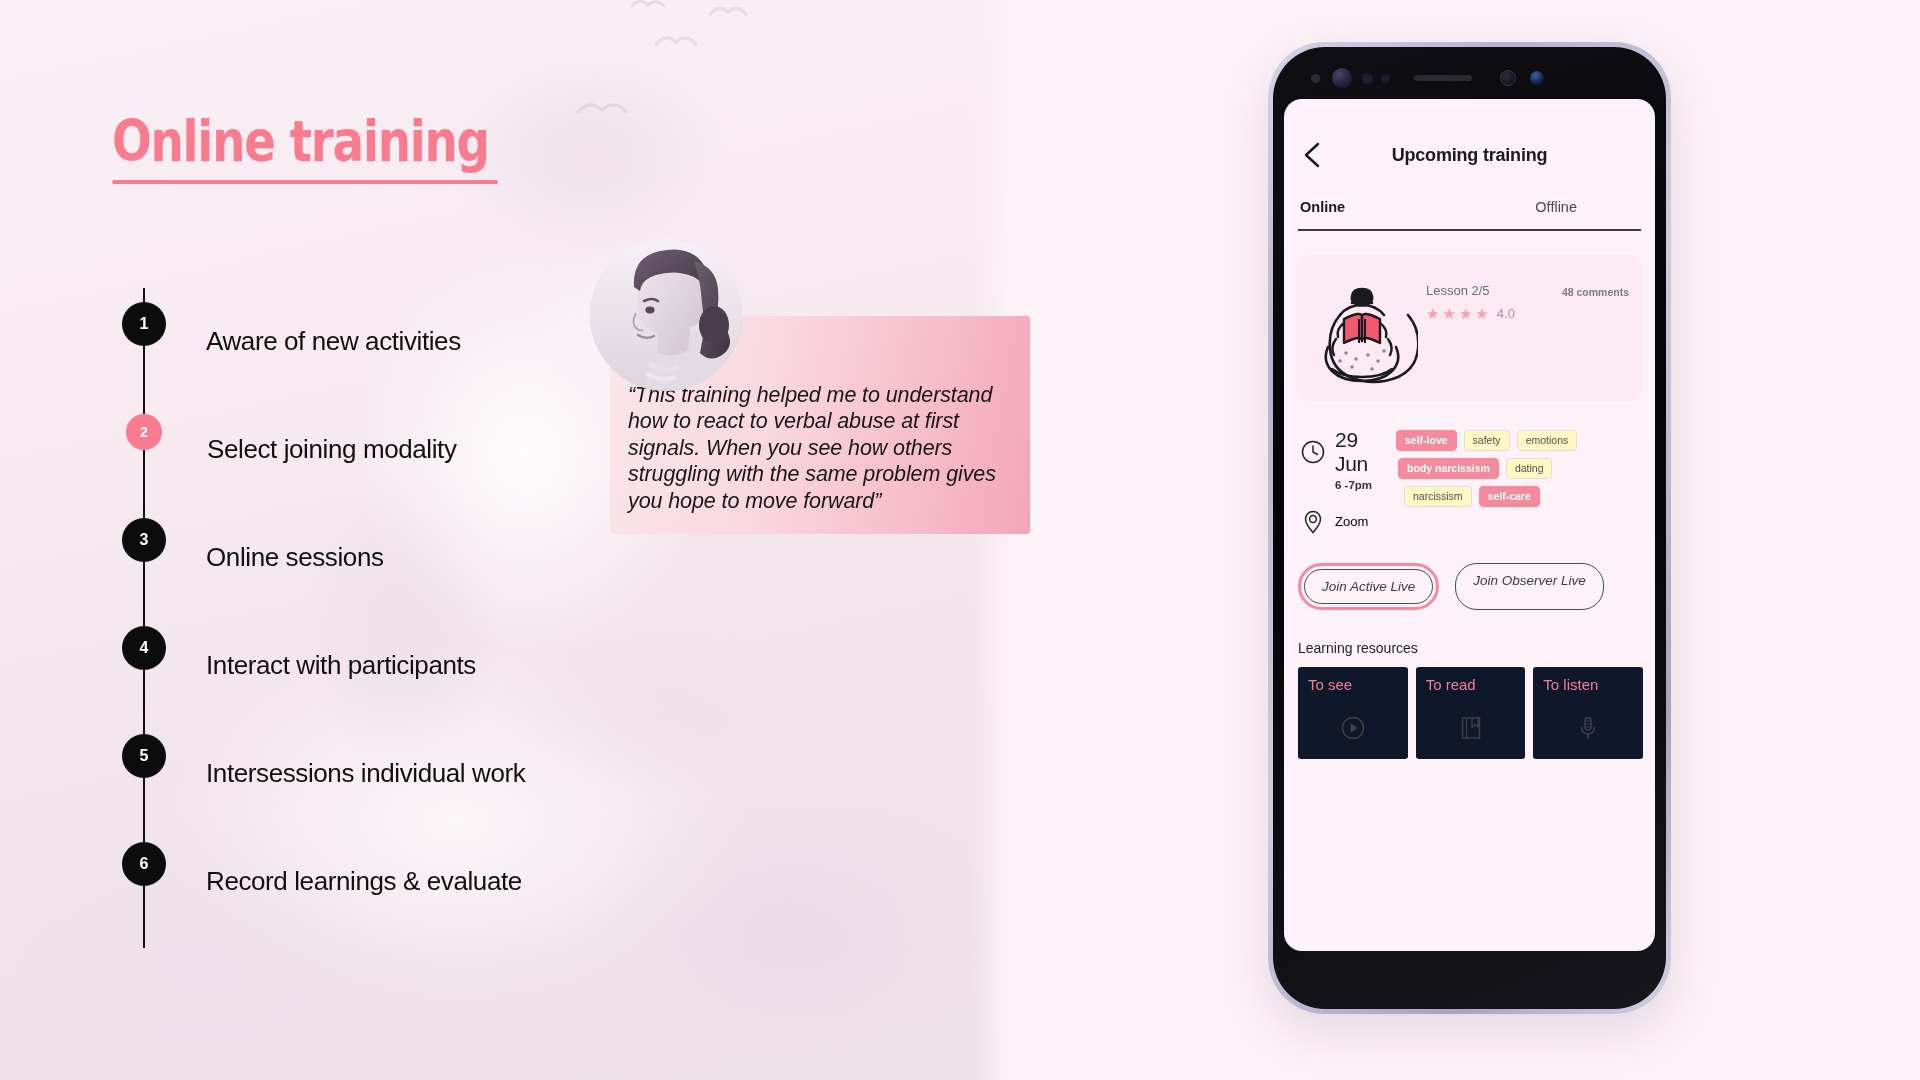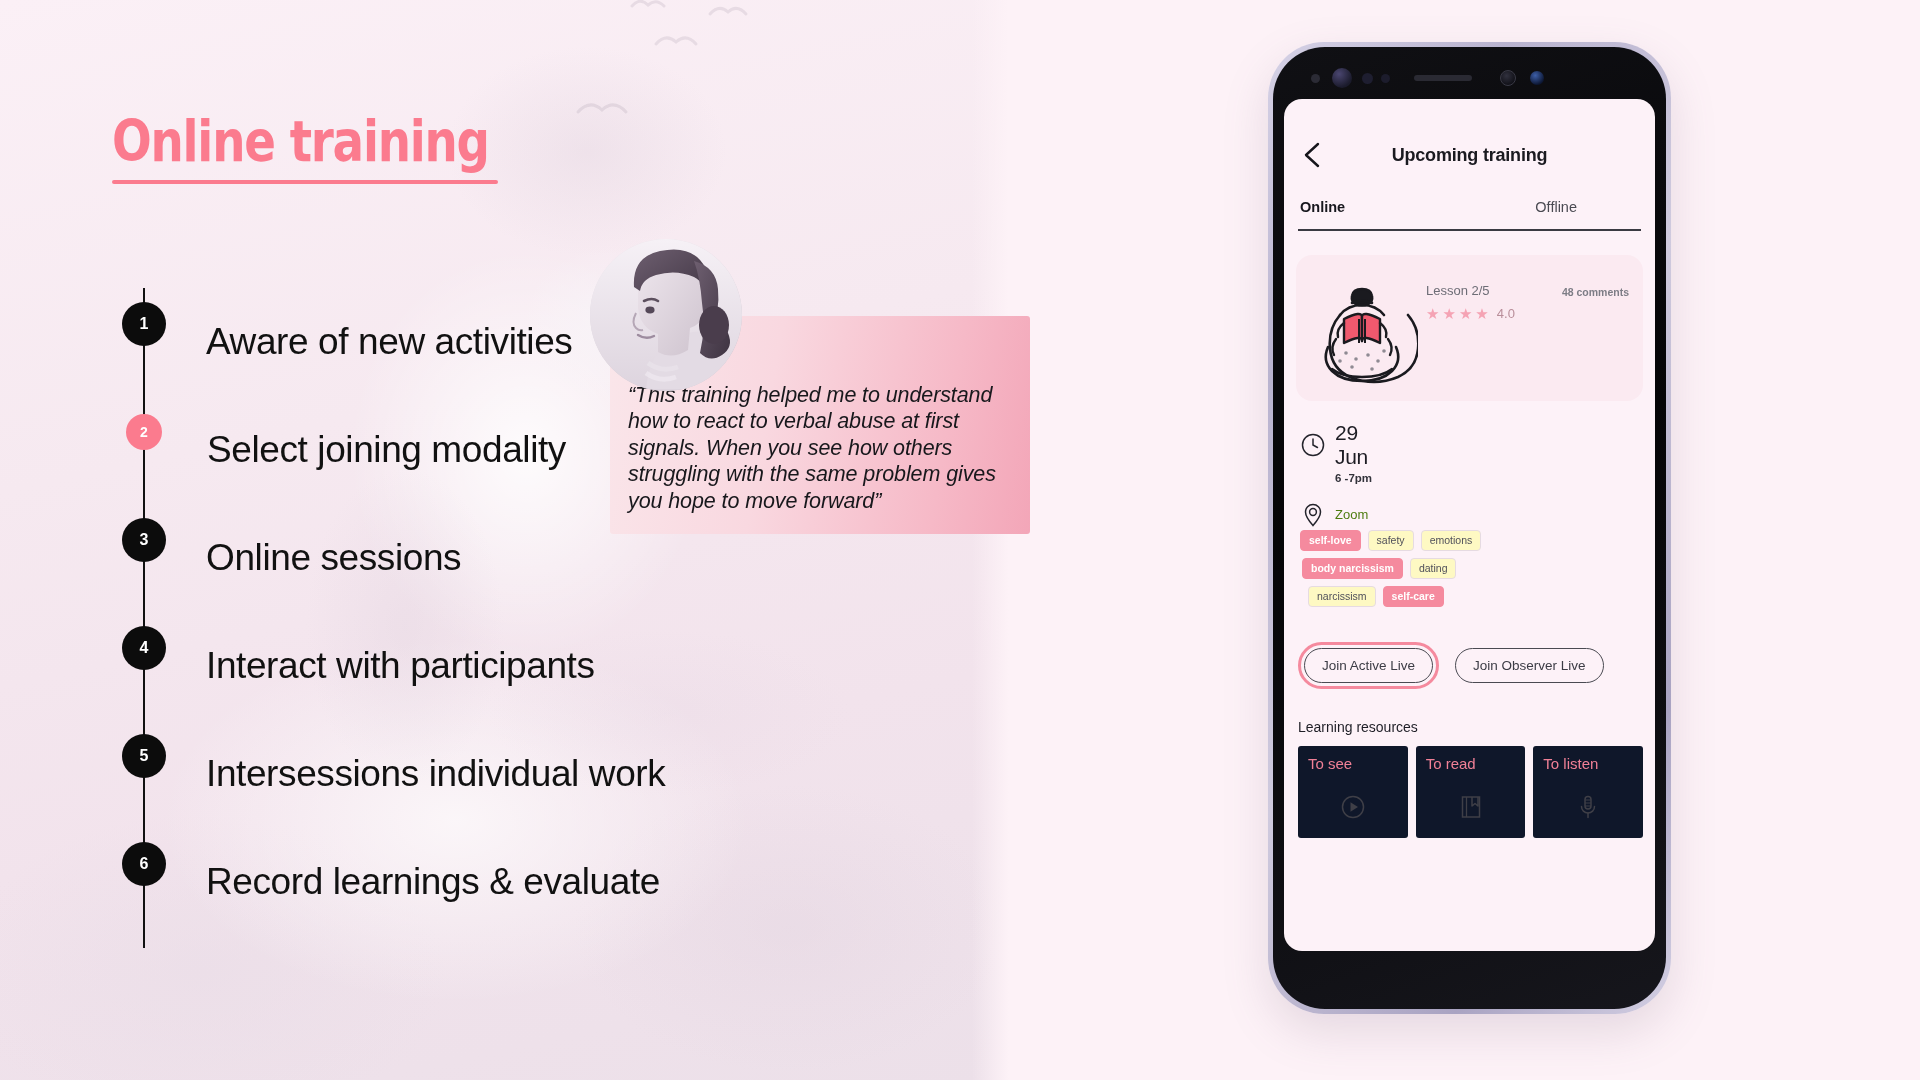--- a/index.html
+++ b/index.html
@@ -68,21 +68,21 @@
     position: relative; flex: 0 0 auto;
     width: 44px; height: 44px; border-radius: 50%;
     background: #0c0c0c; color: #fff;
     display: flex; align-items: center; justify-content: center;
     font-size: 16px; font-weight: 700; z-index: 2;
   }
   .tl-dot.accent { width: 36px; height: 36px; margin-left: 4px; background: #fb7b8e; font-size: 14px; }
   .tl-label {
     margin-left: 40px;
     font-family: "Liberation Sans", sans-serif;
-    font-size: 37px; font-weight: 400; color: #111; letter-spacing: -.4px;
+    font-size: 26px; font-weight: 400; color: #111; letter-spacing: -.4px;
     white-space: nowrap;
     margin-top: 35px;
   }
   .tl-row.accent .tl-label { margin-left: 45px; }
 
   
   .avatar {
     position: absolute; left: 590px; top: 239px;
     width: 152px; height: 152px; border-radius: 50%;
     overflow: hidden; z-index: 6;
@@ -177,43 +177,43 @@
   .illus svg { display: block; width: 100%; height: 100%; }
   .card-info { flex: 1; min-width: 0; padding-top: 4px; }
   .card-title { font-size: 19.5px; line-height: 1.18; color: #2a2a33; letter-spacing: -.2px; }
   .card-meta { display: flex; align-items: flex-end; margin-top: 10px; }
   .lesson { font-size: 13px; color: #6d6d76; }
   .comments { margin-left: auto; font-size: 10.5px; font-weight: 700; color: #7d7d86; }
   .rating { display: flex; align-items: center; gap: 3px; margin-top: 8px; }
   .star { color: #f5a3b4; font-size: 15px; line-height: 1; }
   .rating-val { margin-left: 5px; font-size: 13px; color: #b98e9a; }
 
-  .detail-row { display: flex; margin-top: 20px; padding-left: 4px; flex-direction: column; }
+  .detail-row { display: flex; margin-top: 27px; padding-left: 4px; }
   .detail-left { flex: 0 0 auto; width: 96px; }
   .dl-item { display: flex; align-items: center; gap: 9px; }
   .dl-item.second { margin-top: 18px; }
   .icon-circ { width: 26px; height: 26px; flex: 0 0 auto; }
   .date-main { font-size: 21px; color: #1d1d24; letter-spacing: -.3px; }
   .time-sub { font-size: 11.5px; color: #33333b; margin: 3px 0 0 35px; font-weight: 600; }
-  .place { font-size: 13px; color: #4d7c0f; }
+  .place { font-size: 13px; color: #000000; }
 
   .tags { flex: 1; padding-top: 2px; }
   .tag-line { display: flex; gap: 7px; margin-bottom: 7px; }
   .tag {
     font-size: 10.5px; padding: 3.5px 8px; border-radius: 4px;
     white-space: nowrap; color: #50505a;
     background: #fef9c3; border: 1px solid #e6dbe2;
   }
   .tag.filled {
     background: #f58a9e; border-color: #f58a9e; color: #ffffff; font-weight: 700;
   }
   .tag-line.l2 { padding-left: 2px; }
   .tag-line.l3 { padding-left: 8px; }
 
-  .btn-row { display: flex; align-items: center; gap: 16px; margin-top: 28px; padding-left: 2px; }
+  .btn-row { display: flex; gap: 16px; margin-top: 28px; padding-left: 2px; font-style: italic; }
   .btn-halo { border: 3px solid #f58a9e; border-radius: 30px; padding: 3px; }
   .btn {
     border: 1.6px solid #4a4a52; border-radius: 22px;
     padding: 9px 17px; font-size: 13.5px; color: #3c3c45;
     background: transparent; white-space: nowrap;
   }
 
   .resources-title { margin-top: 30px; font-size: 14px; color: #1e1e26; padding-left: 2px; }
   .res-row { display: flex; gap: 8px; margin-top: 11px; padding-left: 2px; }
   .res-card {

